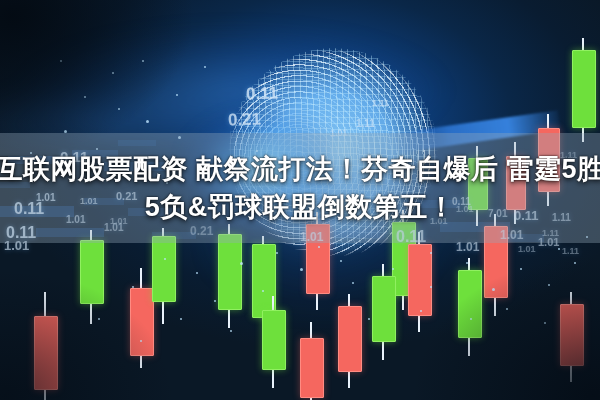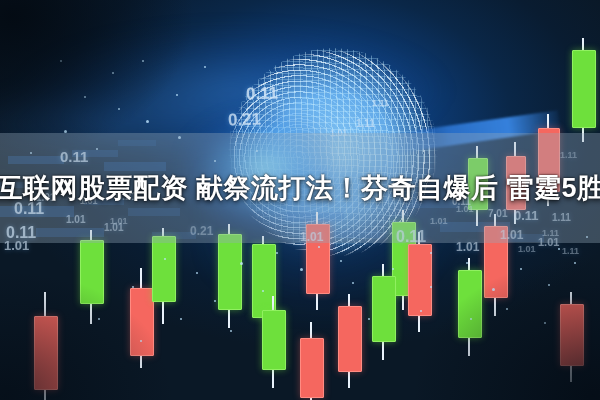--- a/index.html
+++ b/index.html
@@ -303,15 +303,16 @@
       <div class="num" style="left: 4px; top: 238px; font-size: 13px; opacity: 0.65;">1.01</div>
       <div class="num" style="left: 560px; top: 150px; font-size: 9px; opacity: 0.4;">1.11</div>
       <div class="num" style="left: 430px; top: 216px; font-size: 9px; opacity: 0.45;">1.01</div>
     </div>
 
   <div class="bg-dark-corners"></div>
 
   <div class="band"></div>
   <div class="caption">
     <div class="cap-line">互联网股票配资 献祭流打法！芬奇自爆后 雷霆5胜</div>
+    <div class="cap-line">5负&amp;罚球联盟倒数第五！</div>
   </div>
 
 </div>
 
 </body></html>

